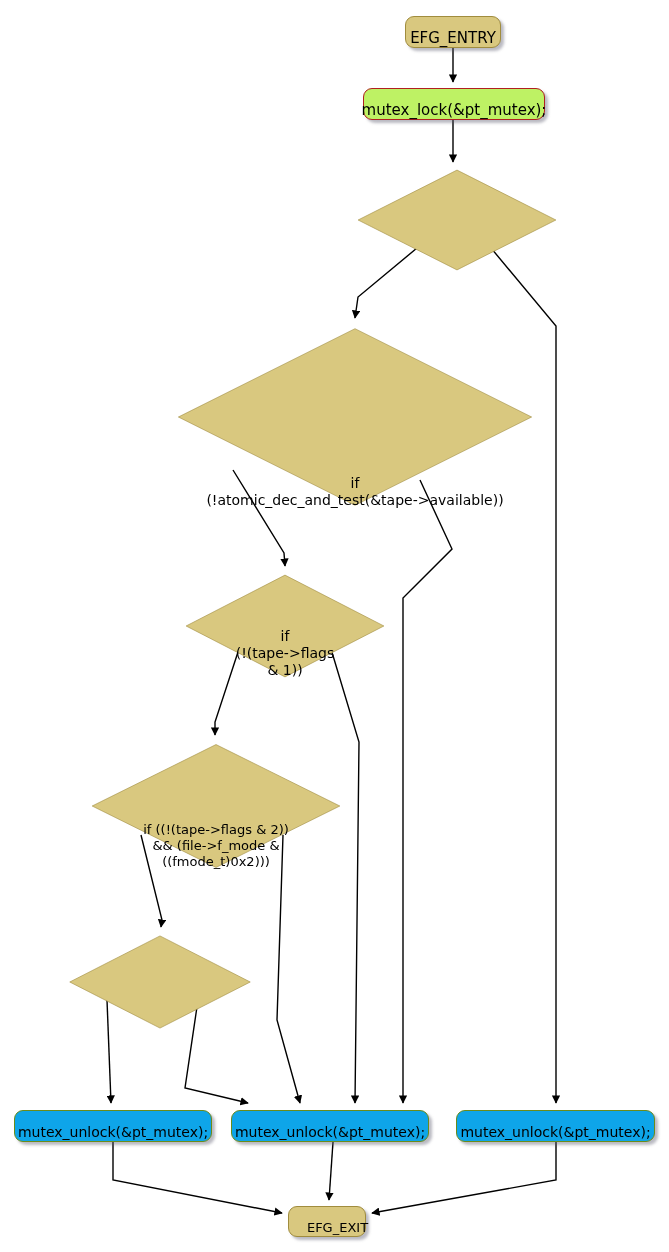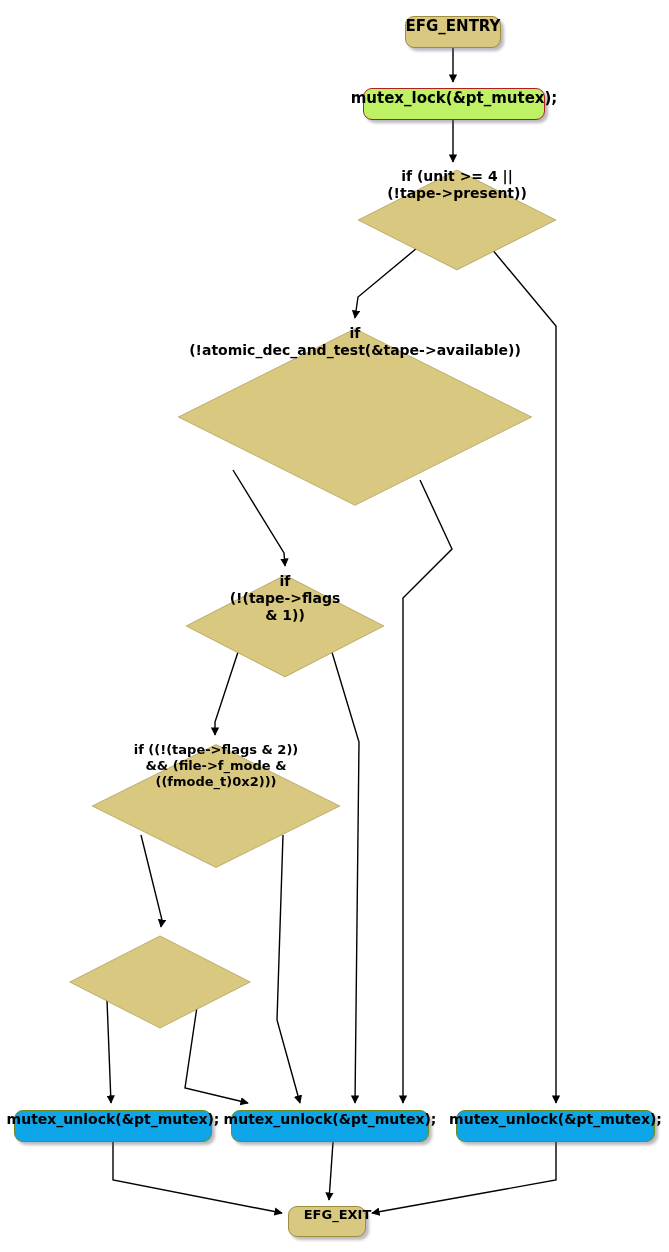--- a/index.html
+++ b/index.html
@@ -22,27 +22,26 @@
     left: 0;
     top: 0;
     width: 669px;
     height: 1252px;
     pointer-events: none;
   }
   .node {
     position: absolute;
     box-sizing: border-box;
     display: flex;
-    align-items: flex-start;
+    align-items: flex-end;
     justify-content: center;
     text-align: center;
     color: #000000;
     white-space: pre;
     line-height: 1.22;
-    font-weight: bold;
   }
   
   .rect {
     border: 1.4px solid #9a8a3f;
     border-radius: 9px;
     box-shadow: 3px 3px 3px rgba(90,90,110,0.42);
   }
   .rect.terminal {
     background: #d9c87f;
     border-color: #a08c3e;
@@ -113,22 +112,20 @@
   </div>
 
   <div class="node rect locknode label-15" style="left: 363px; top: 88px; width: 182px; height: 32px;">
     <span>mutex_lock(&amp;pt_mutex);</span>
   </div>
 
   <div class="node diamond label-14" style="left: 354px; top: 168px; width: 206px; height: 104px;">
     <svg class="dshape" viewBox="0 0 100 100" preserveAspectRatio="none">
       <polygon points="50,2 98,50 50,98 2,50" fill="#d9c87f" stroke="#a08c3e" stroke-width="0.6" vector-effect="non-scaling-stroke"></polygon>
     </svg>
-    <span class="dlabel">if (unit &gt;= 4 ||
-(!tape-&gt;present))</span>
   </div>
 
   <div class="node diamond label-14" style="left: 171px; top: 325px; width: 368px; height: 184px;">
     <svg class="dshape" viewBox="0 0 100 100" preserveAspectRatio="none">
       <polygon points="50,2 98,50 50,98 2,50" fill="#d9c87f" stroke="#a08c3e" stroke-width="0.6" vector-effect="non-scaling-stroke"></polygon>
     </svg>
     <span class="dlabel">if
 (!atomic_dec_and_test(&amp;tape-&gt;available))</span>
   </div>
 

